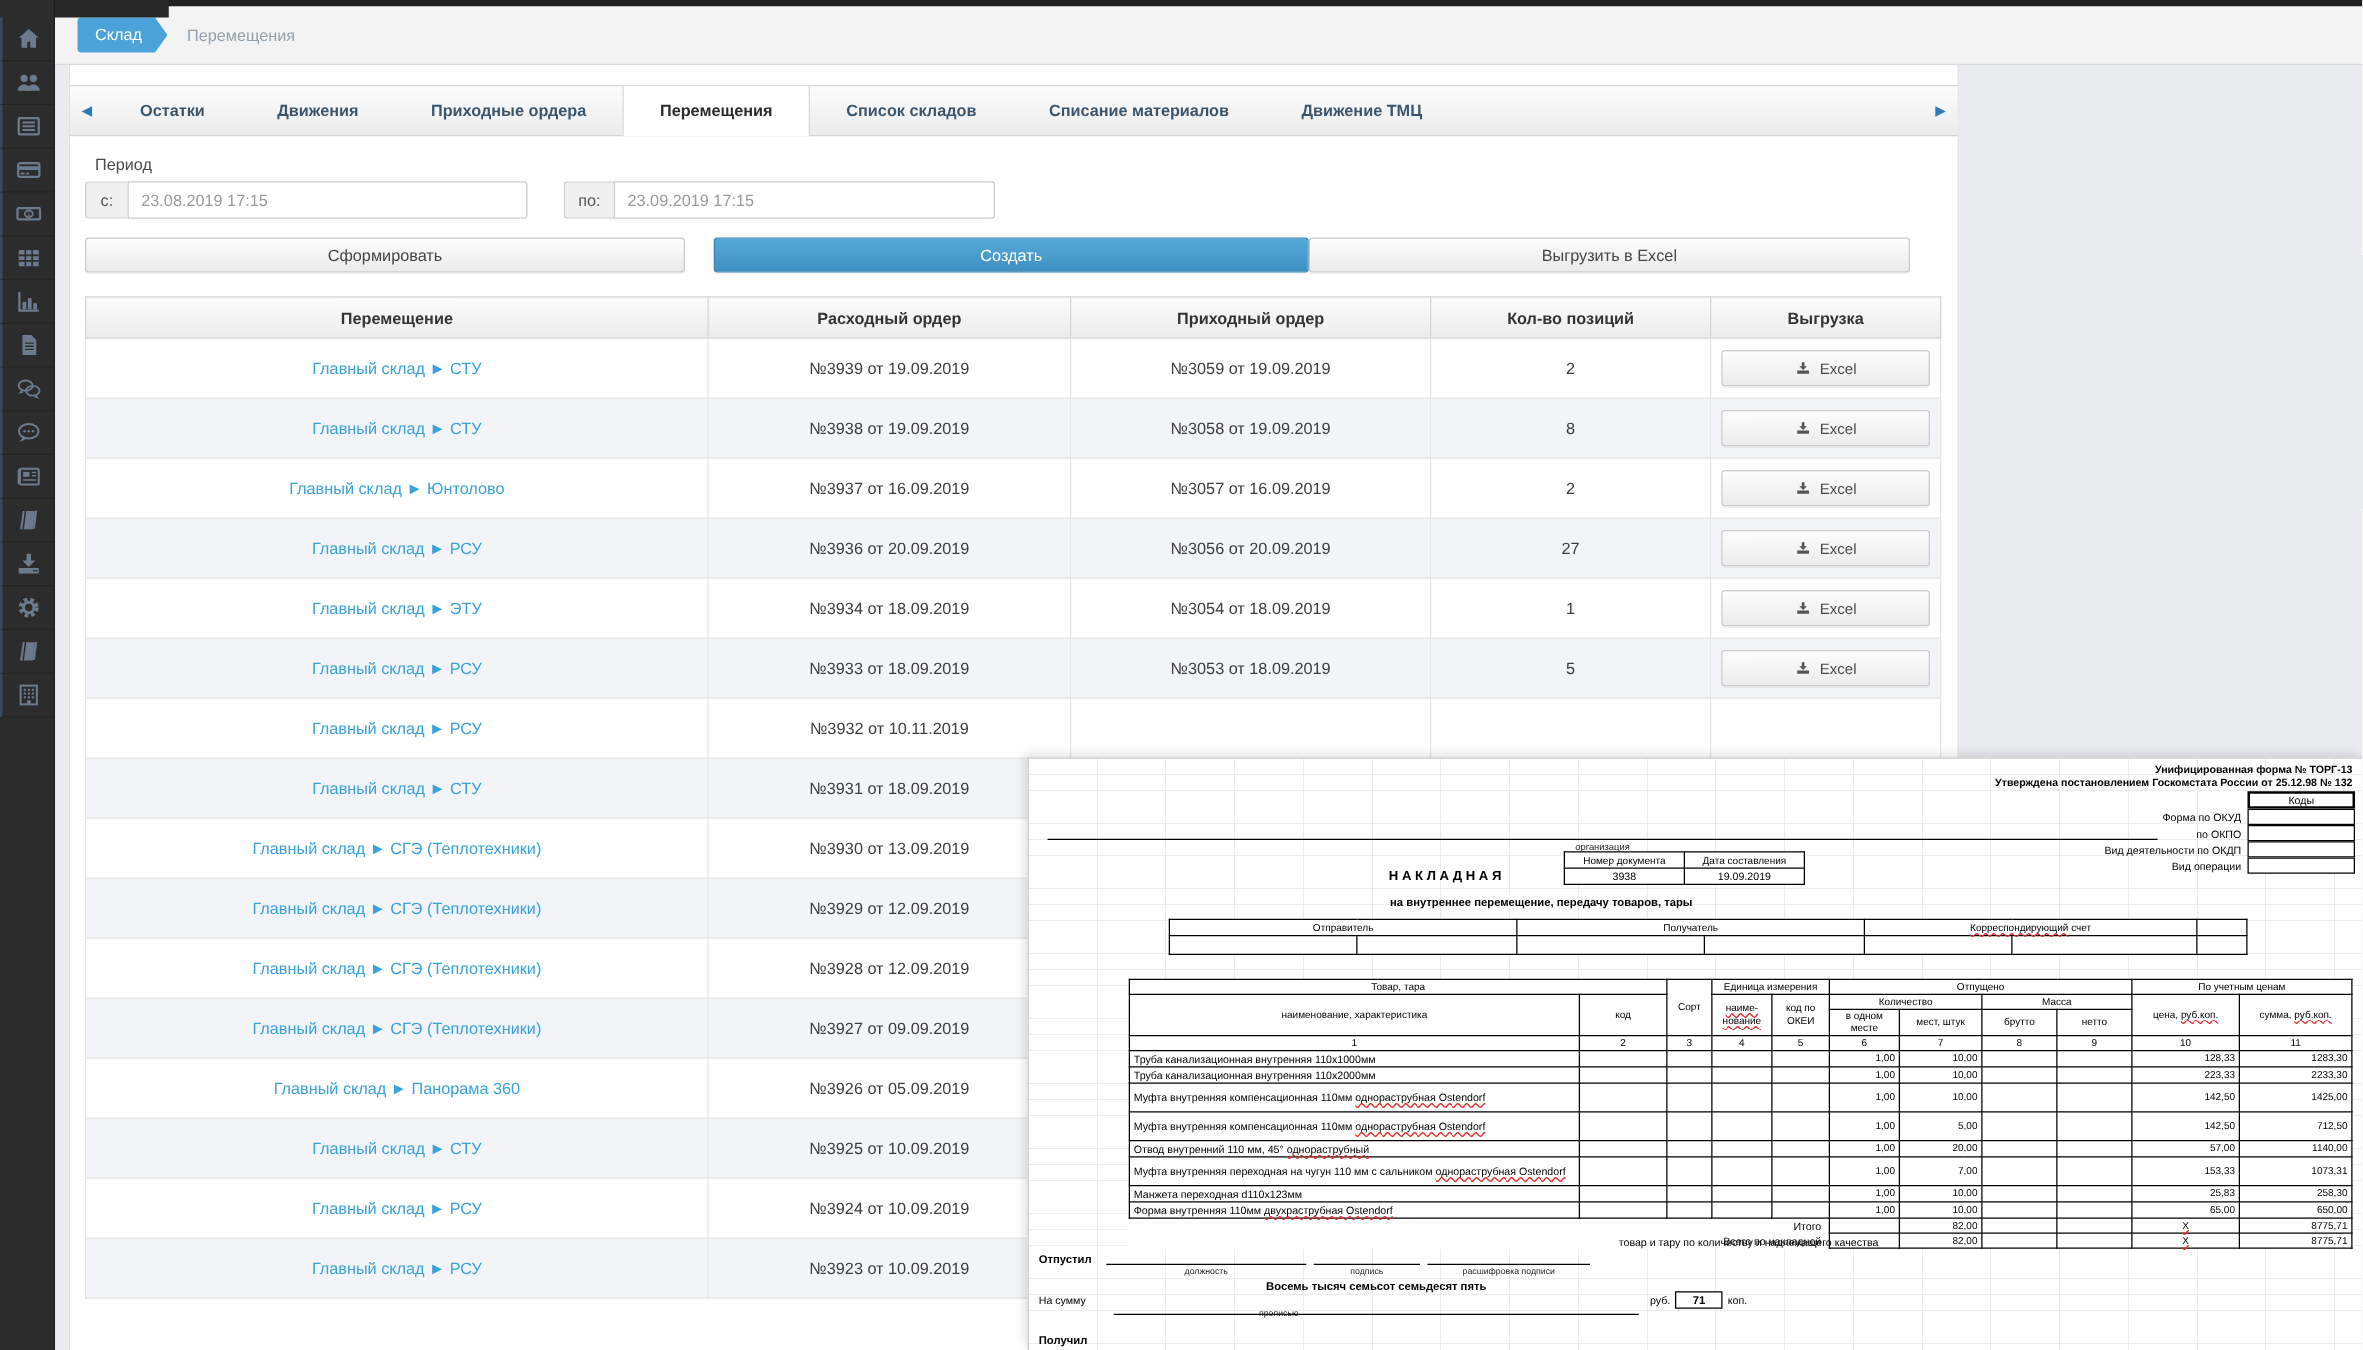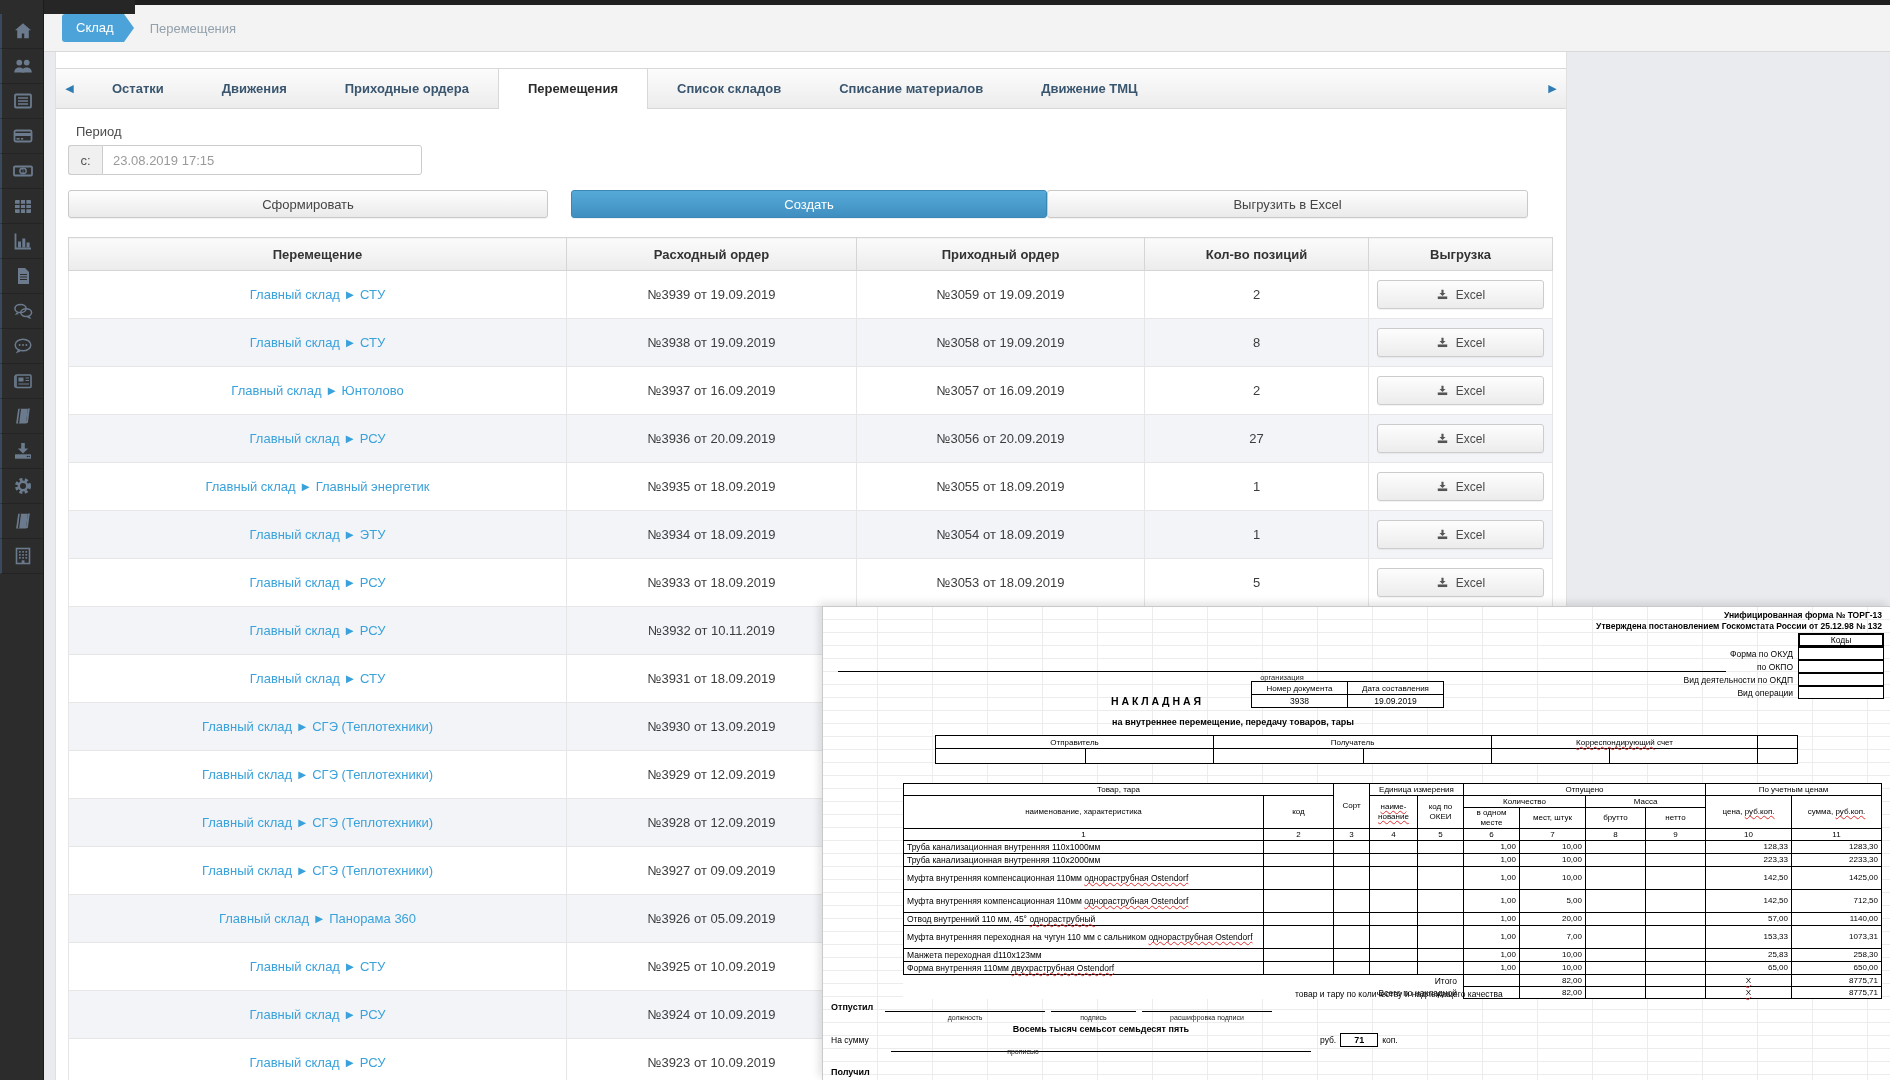--- a/index.html
+++ b/index.html
@@ -276,20 +276,24 @@
       <div class="tab">Списание материалов</div>
       <div class="tab">Движение ТМЦ</div>
       <div class="tab-arrow right">▶</div>
     </div>
 
     <div class="period-label">Период</div>
     <div class="fgroup g1">
       <span class="addon">с:</span>
       <input type="text" value="23.08.2019 17:15" style="">
     </div>
+    <div class="fgroup g2">
+      <span class="addon">по:</span>
+      <input type="text" value="23.09.2019 17:15" style="">
+    </div>
 
     <div class="btn-row">
       <div class="btn generate">Сформировать</div>
       <div class="btn primary">Создать</div>
       <div class="btn export">Выгрузить в Excel</div>
     </div>
 
     <table class="dtable">
       <colgroup>
           <col style="width:498px">
@@ -345,33 +349,20 @@
                   <path fill="#555" d="M3 14.3h16v4.4H3z"></path>
                 </svg>
                 <span>Excel</span>
               </span></td>
           </tr>
         <tr>
             <td><span class="tlink">Главный склад ► РСУ</span></td>
             <td>№3936 от 20.09.2019</td>
             <td>№3056 от 20.09.2019</td>
             <td>27</td>
-            <td><span class="excel-btn">
-                <svg width="13" height="13" viewBox="0 0 22 22">
-                  <path fill="#555" d="M9.2 3h3.6v5.4h3.4L11 13.6 5.8 8.4h3.4z"></path>
-                  <path fill="#555" d="M3 14.3h16v4.4H3z"></path>
-                </svg>
-                <span>Excel</span>
-              </span></td>
-          </tr>
-        <tr>
-            <td><span class="tlink">Главный склад ► Главный энергетик</span></td>
-            <td>№3935 от 18.09.2019</td>
-            <td>№3055 от 18.09.2019</td>
-            <td>1</td>
             <td><span class="excel-btn">
                 <svg width="13" height="13" viewBox="0 0 22 22">
                   <path fill="#555" d="M9.2 3h3.6v5.4h3.4L11 13.6 5.8 8.4h3.4z"></path>
                   <path fill="#555" d="M3 14.3h16v4.4H3z"></path>
                 </svg>
                 <span>Excel</span>
               </span></td>
           </tr>
         <tr>
             <td><span class="tlink">Главный склад ► ЭТУ</span></td>

